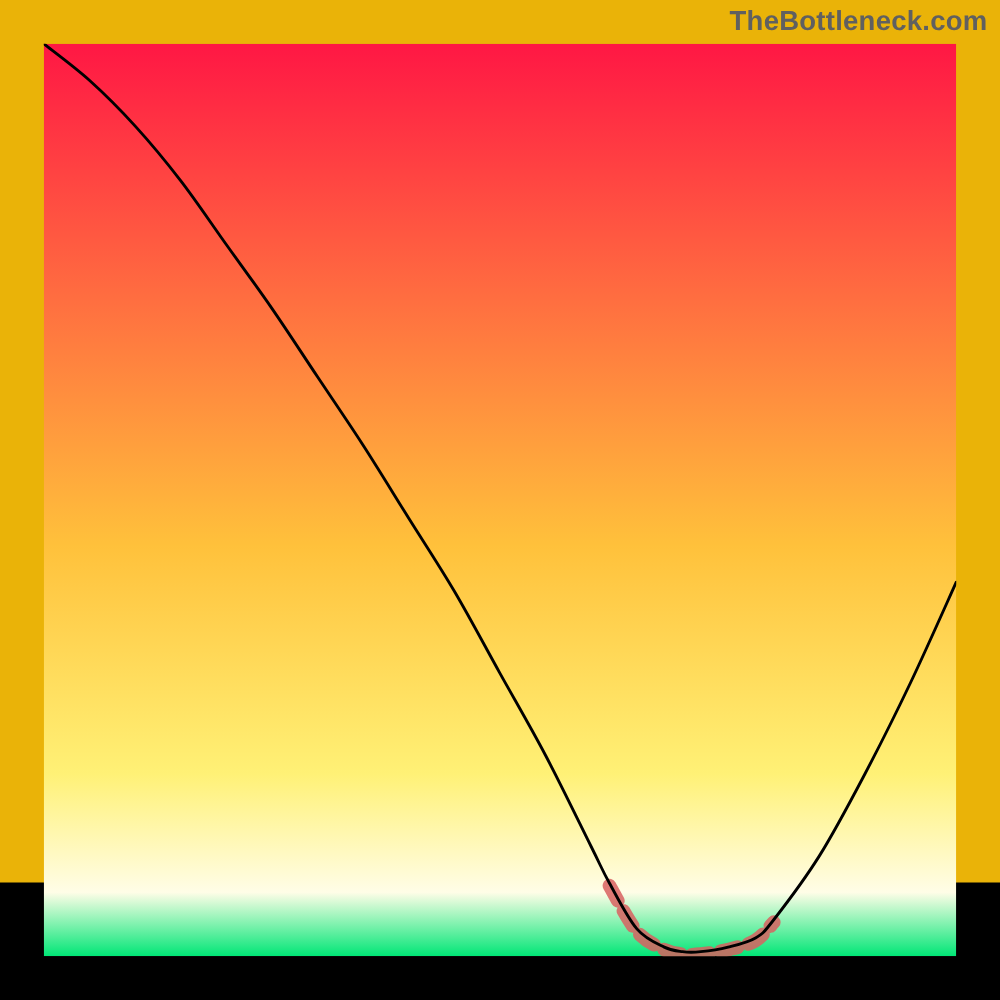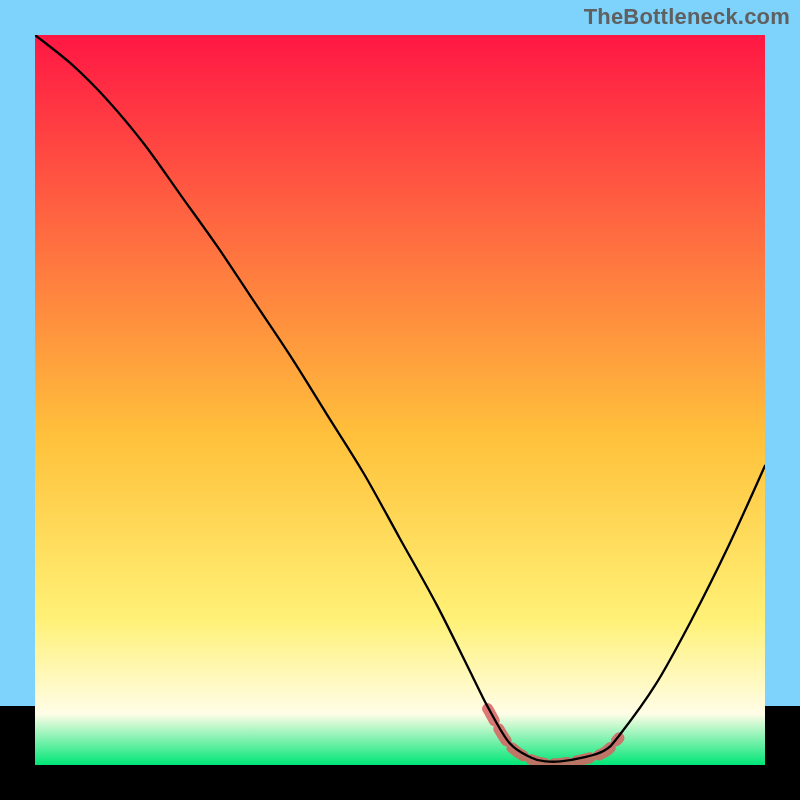--- a/index.html
+++ b/index.html
@@ -8,21 +8,21 @@
     width: 800px;
     height: 800px;
     background: #000;
     overflow: hidden;
     font-family: Arial, Helvetica, sans-serif;
   }
   .frame {
     position: relative;
     width: 800px;
     height: 706px;
-    background: #7dd3fc;
+    background: #eab308;
   }
   .watermark {
     position: absolute;
     top: 4px;
     right: 10px;
     color: #606060;
     font-size: 22px;
     font-weight: 600;
     letter-spacing: 0.2px;
     z-index: 5;

